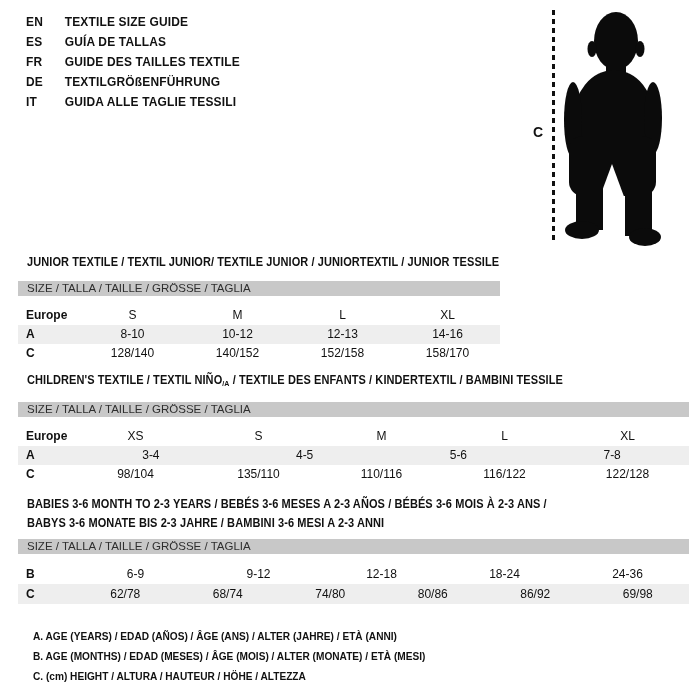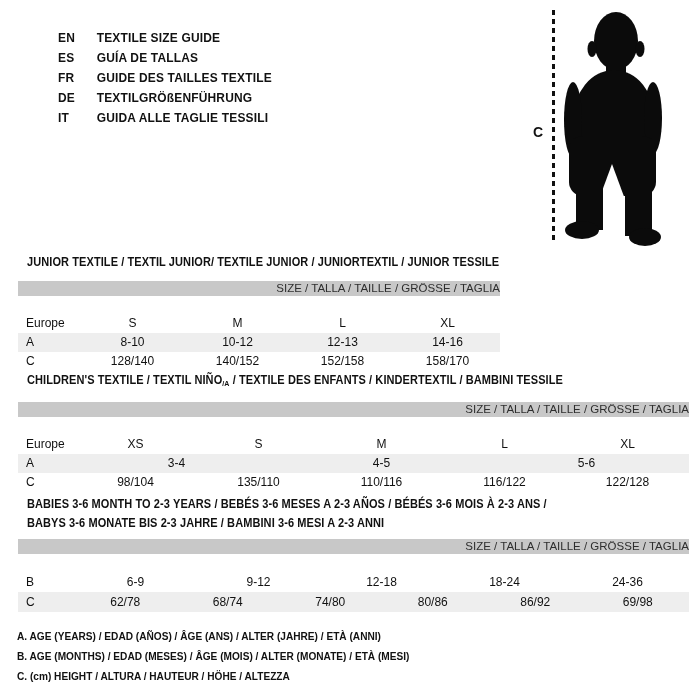--- a/index.html
+++ b/index.html
@@ -1,21 +1,21 @@
 <!DOCTYPE html>
 <html><head>
 <meta charset="utf-8">
 <style>
   * { margin:0; padding:0; box-sizing:border-box; }
   html,body { width:700px; height:700px; background:#ffffff; overflow:hidden;
               font-family:"Liberation Sans", sans-serif; color:#111; }
   .abs { position:absolute; }
 
   
-  .lang-list { left:26px; top:28px;margin-left:32px; }
+  .lang-list { left:26px; top:12px; }
   .lang-row { display:flex; height:20px; line-height:20px; font-weight:bold;
               font-size:13px; transform:scaleX(.92); transform-origin:left center;
               white-space:nowrap; letter-spacing:.2px; }
   .lang-code { width:42px; }
 
   
   .measure-c { left:533px; top:124px; font-weight:bold; font-size:14px; }
   .dash-line { left:552px; top:10px; width:3px; height:234px;
                background:repeating-linear-gradient(to bottom,#101010 0 5px,transparent 5px 9px); }
   .baby-svg { left:560px; top:8px; }
@@ -26,32 +26,32 @@
   .sec1 { left:27px; top:255px; }
   .sec2 { left:27px; top:373px; }
   .sec3 { left:27px; top:495px; line-height:19px; transform-origin:left top; }
   .sub  { font-size:8px; vertical-align:-2px; }
 
   
   .sg-table { }
   .t1 { left:18px; top:281px; width:482px; }
   .t2 { left:18px; top:402px; width:671px; }
   .t3 { left:18px; top:539px; width:671px; }
-  .thead { height:15px; line-height:15px; background:#c8c8c8; padding-left:16px;
-           font-size:11.5px; color:#2e2e2e; margin-bottom:18px; white-space:nowrap;text-align:right; }
+  .thead { height:15px; line-height:15px; background:#c8c8c8; padding-left:9px;
+           font-size:11.5px; color:#2e2e2e; margin-bottom:10px; white-space:nowrap; }
   .trow { display:flex; height:19px; line-height:19px; font-size:12px; }
   .t3 .trow { height:20px; line-height:20px; }
   .trow.alt { background:#eeeeee; }
-  .tlabel { padding-left:8px; }
+  .tlabel { padding-left:8px;font-weight:bold; }
   .t1 .tlabel { width:62px; }
   .t2 .tlabel, .t3 .tlabel { width:56px; }
   .tcell { flex:1; text-align:center; }
 
   
-  .legend { left:17px; top:626px; }
+  .legend { left:33px; top:626px; }
   .legend-line { height:20px; line-height:20px; font-weight:bold; font-size:11.5px;
                  transform:scaleX(.88); transform-origin:left center; white-space:nowrap; }
 </style>
 </head>
 <body>
 
 <div class="abs lang-list">
   <div class="lang-row">
     <span class="lang-code">EN</span>
     <span>TEXTILE SIZE GUIDE</span>
@@ -133,20 +133,21 @@
     <span class="tcell">S</span>
     <span class="tcell">M</span>
     <span class="tcell">L</span>
     <span class="tcell">XL</span>
   </div>
   <div class="trow alt">
     <span class="tlabel">A</span>
     <span class="tcell">3-4</span>
     <span class="tcell">4-5</span>
     <span class="tcell">5-6</span>
+    <span class="tcell">7-8</span>
   </div>
   <div class="trow">
     <span class="tlabel">C</span>
     <span class="tcell">98/104</span>
     <span class="tcell">135/110</span>
     <span class="tcell">110/116</span>
     <span class="tcell">116/122</span>
     <span class="tcell">122/128</span>
   </div>
 </div>

